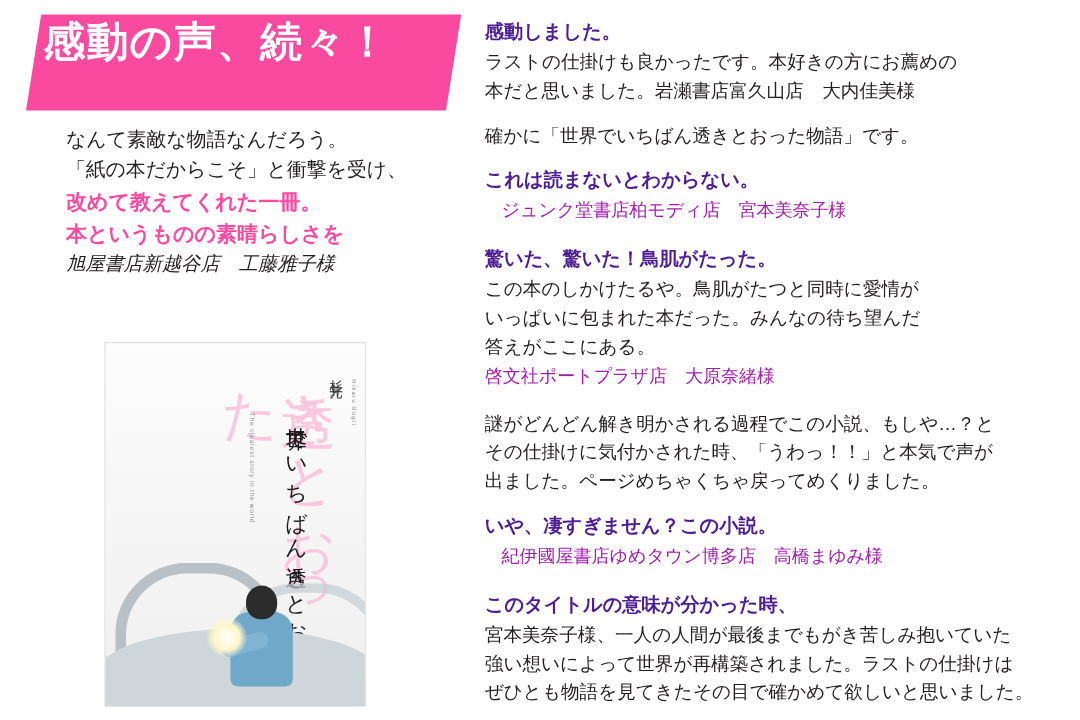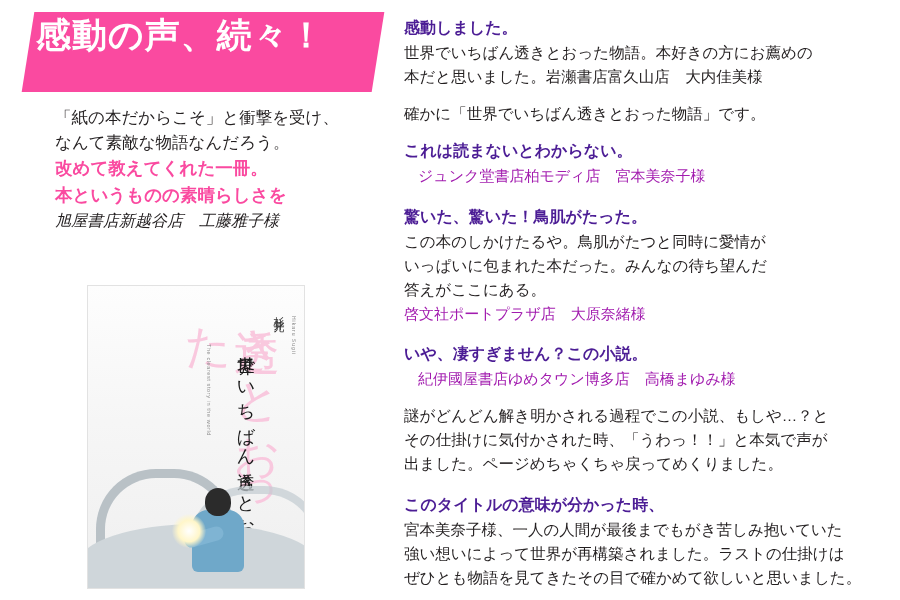--- a/index.html
+++ b/index.html
@@ -273,22 +273,22 @@
 <div class="page">
 
   <div class="left-col">
 
     <div class="banner"></div>
     <div class="banner-inner">
       <span class="banner-text">感動の声、続々！</span>
     </div>
 
     <div class="left-quote">
+      <div class="lq-line">なんて素敵な物語なんだろう。</div>
       <div class="lq-line">「紙の本だからこそ」と衝撃を受け、</div>
-      <div class="lq-line">なんて素敵な物語なんだろう。</div>
       <div class="lq-line pink">改めて教えてくれた一冊。</div>
       <div class="lq-line pink">本というものの素晴らしさを</div>
       <div class="lq-attr">旭屋書店新越谷店　工藤雅子様</div>
     </div>
 
     <div class="cover">
       <div class="cover-bg"></div>
       <div class="cover-brush">透きとおった</div>
       <div class="cover-author">杉井光</div>
       <div class="cover-author-en">Hikaru Sugii</div>
@@ -305,21 +305,21 @@
         <div class="figure-arm"></div>
         <div class="figure-glow"></div>
       </div>
     </div>
   </div>
 
   <div class="right-col">
 
     <div class="block">
       <div class="headline">感動しました。</div>
-      <div class="body-line">世界でいちばん透きとおった物語。本好きの方にお薦めの</div>
+      <div class="body-line">ラストの仕掛けも良かったです。本好きの方にお薦めの</div>
       <div class="body-line">本だと思いました。岩瀬書店富久山店　大内佳美様</div>
     </div>
 
     <div class="block">
       <div class="body-line">確かに「世界でいちばん透きとおった物語」です。</div>
     </div>
 
     <div class="block">
       <div class="headline">これは読まないとわからない。</div>
       <div class="attr">ジュンク堂書店柏モディ店　宮本美奈子様</div>
@@ -331,28 +331,28 @@
       <div class="headline">驚いた、驚いた！鳥肌がたった。</div>
       <div class="body-line">この本のしかけたるや。鳥肌がたつと同時に愛情が</div>
       <div class="body-line">いっぱいに包まれた本だった。みんなの待ち望んだ</div>
       <div class="body-line">答えがここにある。</div>
       <div class="attr noindent">啓文社ポートプラザ店　大原奈緒様</div>
     </div>
 
     <div class="gap-s"></div>
 
     <div class="block">
-      <div class="headline">いや、凄すぎません？この小説。</div>
-      <div class="attr">紀伊國屋書店ゆめタウン博多店　高橋まゆみ様</div>
-    </div>
-
-    <div class="block">
       <div class="body-line">謎がどんどん解き明かされる過程でこの小説、もしや…？と</div>
       <div class="body-line">その仕掛けに気付かされた時、「うわっ！！」と本気で声が</div>
       <div class="body-line">出ました。ページめちゃくちゃ戻ってめくりました。</div>
+    </div>
+
+    <div class="block">
+      <div class="headline">いや、凄すぎません？この小説。</div>
+      <div class="attr">紀伊國屋書店ゆめタウン博多店　高橋まゆみ様</div>
     </div>
 
     <div class="gap-s"></div>
 
     <div class="block">
       <div class="headline">このタイトルの意味が分かった時、</div>
       <div class="body-line">宮本美奈子様、一人の人間が最後までもがき苦しみ抱いていた</div>
       <div class="body-line">強い想いによって世界が再構築されました。ラストの仕掛けは</div>
       <div class="body-line">ぜひとも物語を見てきたその目で確かめて欲しいと思いました。</div>
 

